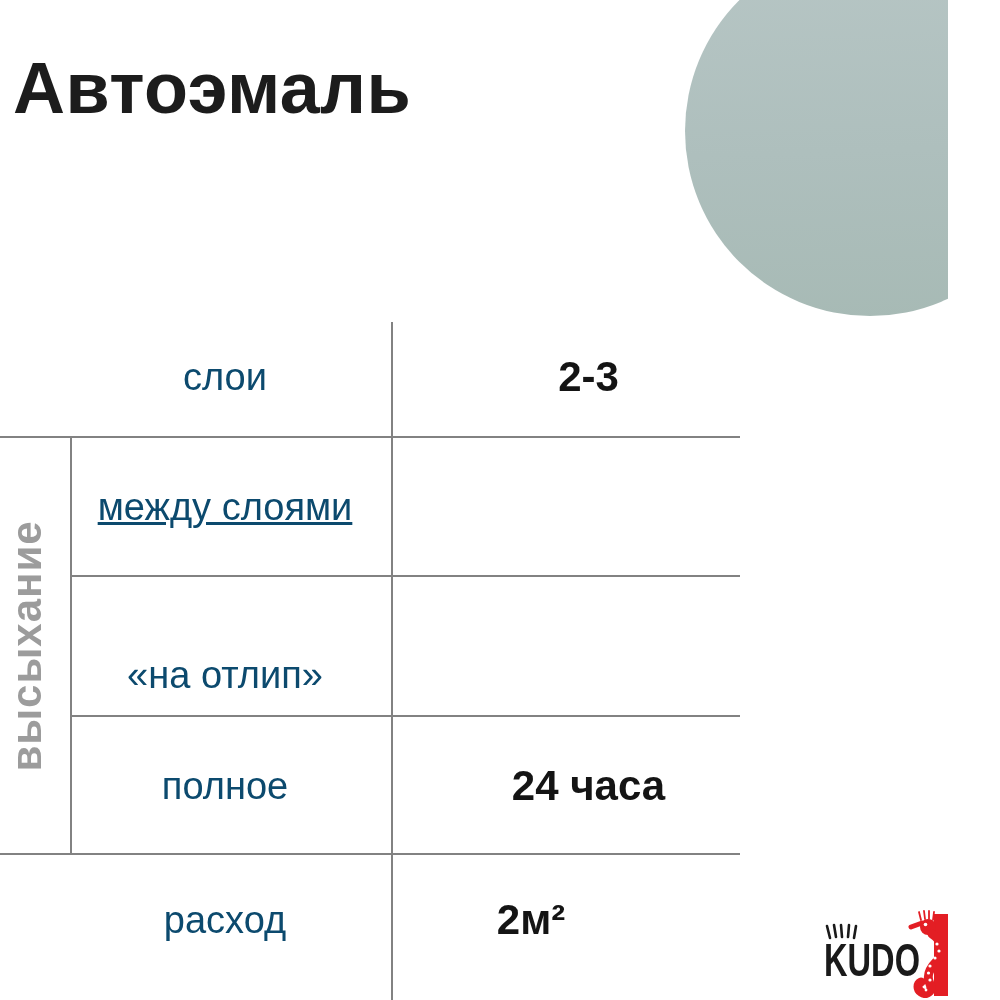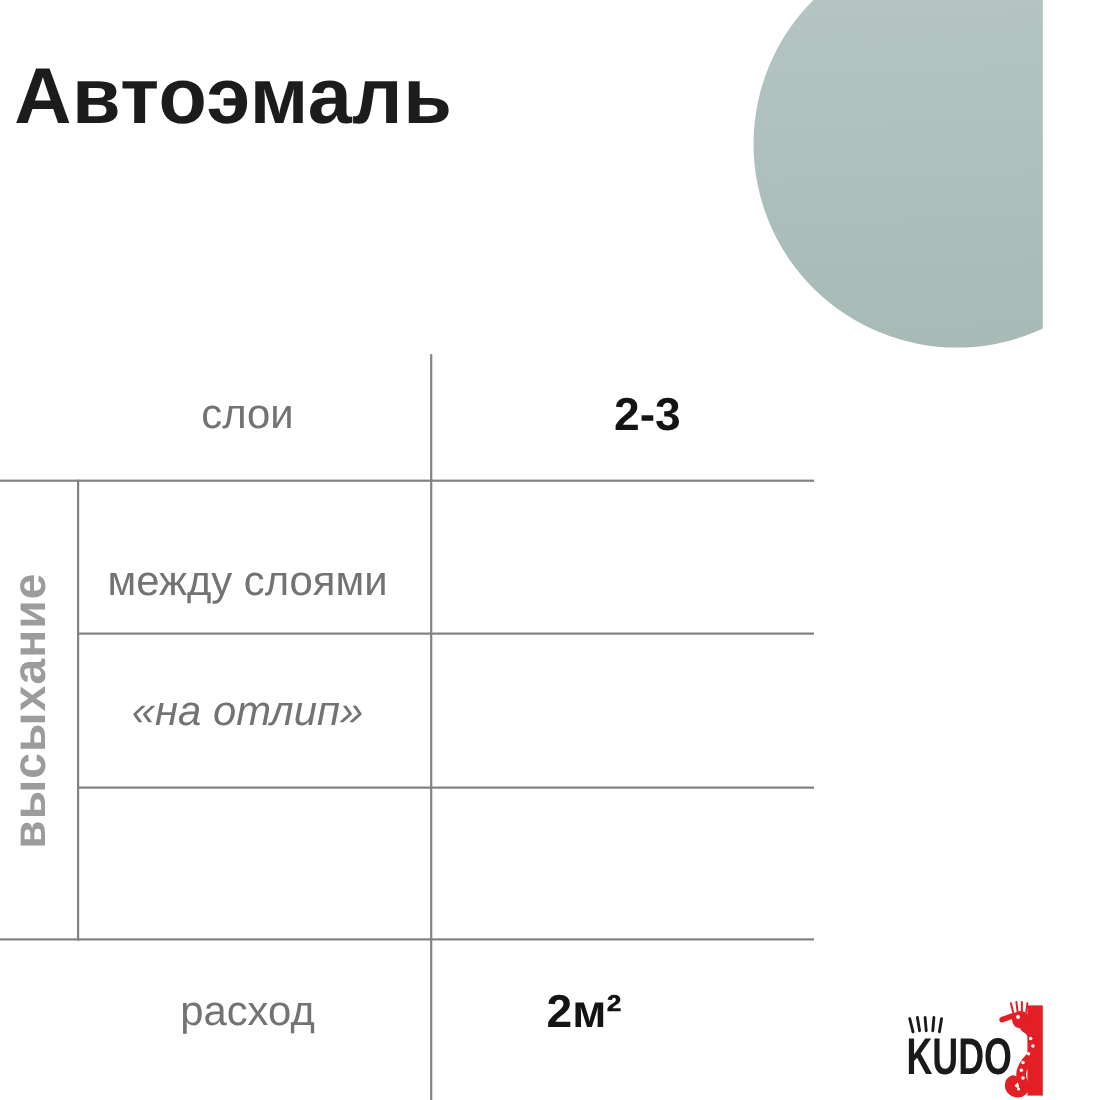--- a/index.html
+++ b/index.html
@@ -59,34 +59,34 @@
     position: absolute;
     height: 64px;
     line-height: 64px;
     text-align: center;
     white-space: nowrap;
   }
   .cell.label {
     left: 60px; width: 330px;
     font-size: 38px;
     font-weight: 400;
-    color: #737373;
+    color: #0c4a6e;
   }
   .cell.value {
     left: 392px; width: 345px;
     font-size: 42px;
     font-weight: 700;
     color: #141414;
     margin-left: 24px;
   }
   .cell.value.v-narrow { width: 230px; }
 
   .r1 { top: 345px; }
-  .r2 { top: 497px; }
-  .r3 { top: 615px; font-style: italic; }
+  .r2 { top: 475px; text-decoration: underline; }
+  .r3 { top: 643px; }
   .r4 { top: 754px; }
   .r5 { top: 888px; }
 
   
   .logo { position: absolute; left: 812px; top: 898px; }
 </style>
 </head>
 <body>
 
 <div class="canvas">
@@ -106,20 +106,22 @@
 
   <div class="vlabel">высыхание</div>
 
   <div class="cell label r1">слои</div>
   <div class="cell value r1">2-3</div>
 
   <div class="cell label r2">между слоями</div>
 
   <div class="cell label r3">«на отлип»</div>
 
+  <div class="cell label r4">полное</div>
+  <div class="cell value r4">24 часа</div>
 
   <div class="cell label r5">расход</div>
   <div class="cell value r5 v-narrow">2м²</div>
 
   <svg class="logo" width="160" height="100" viewBox="0 0 160 100" aria-hidden="true">
 
     <g stroke="#1a1a1a" stroke-width="2.6" stroke-linecap="round">
       <line x1="18" y1="40" x2="15" y2="28"></line>
       <line x1="24" y1="39" x2="22" y2="27"></line>
       <line x1="30" y1="39" x2="29" y2="27"></line>

